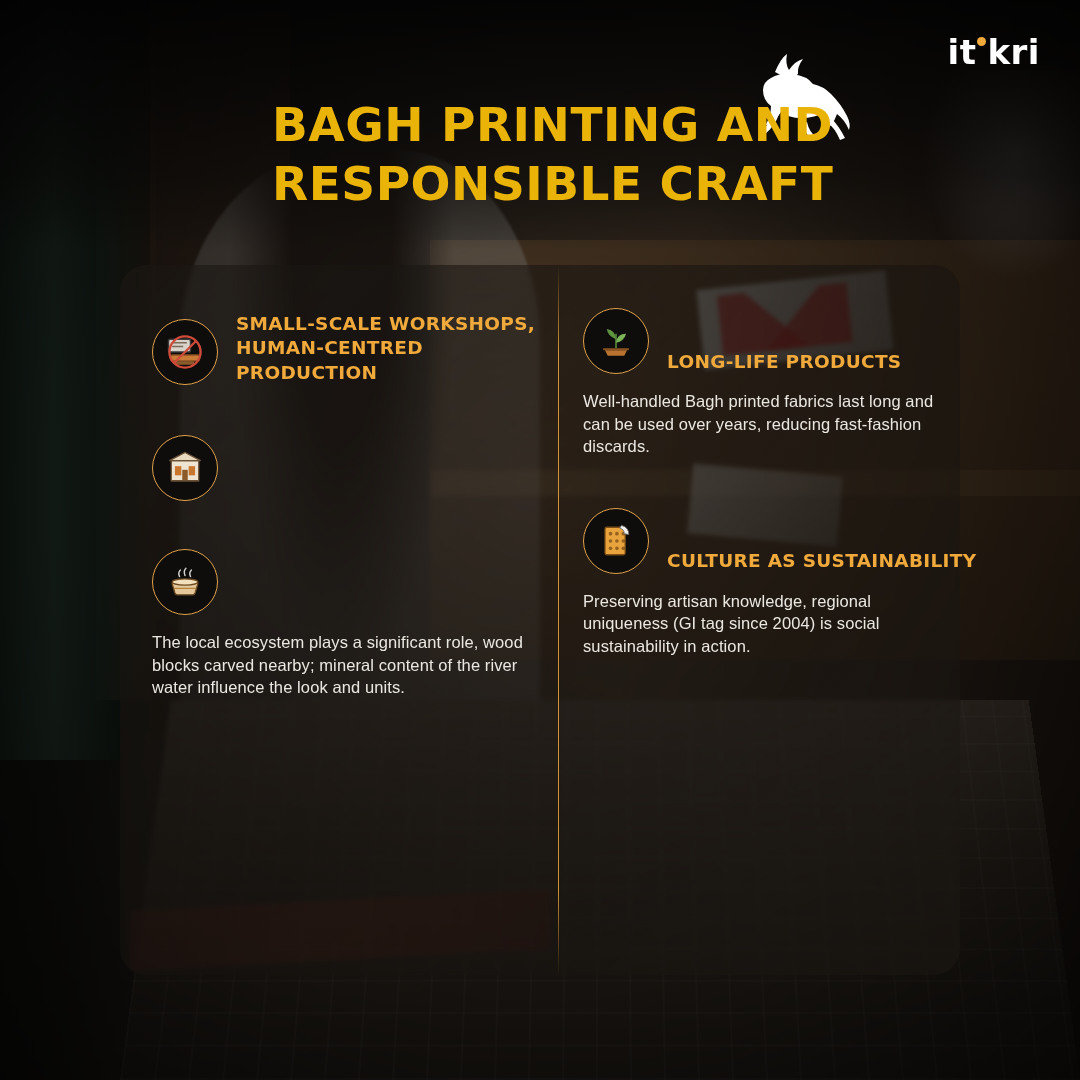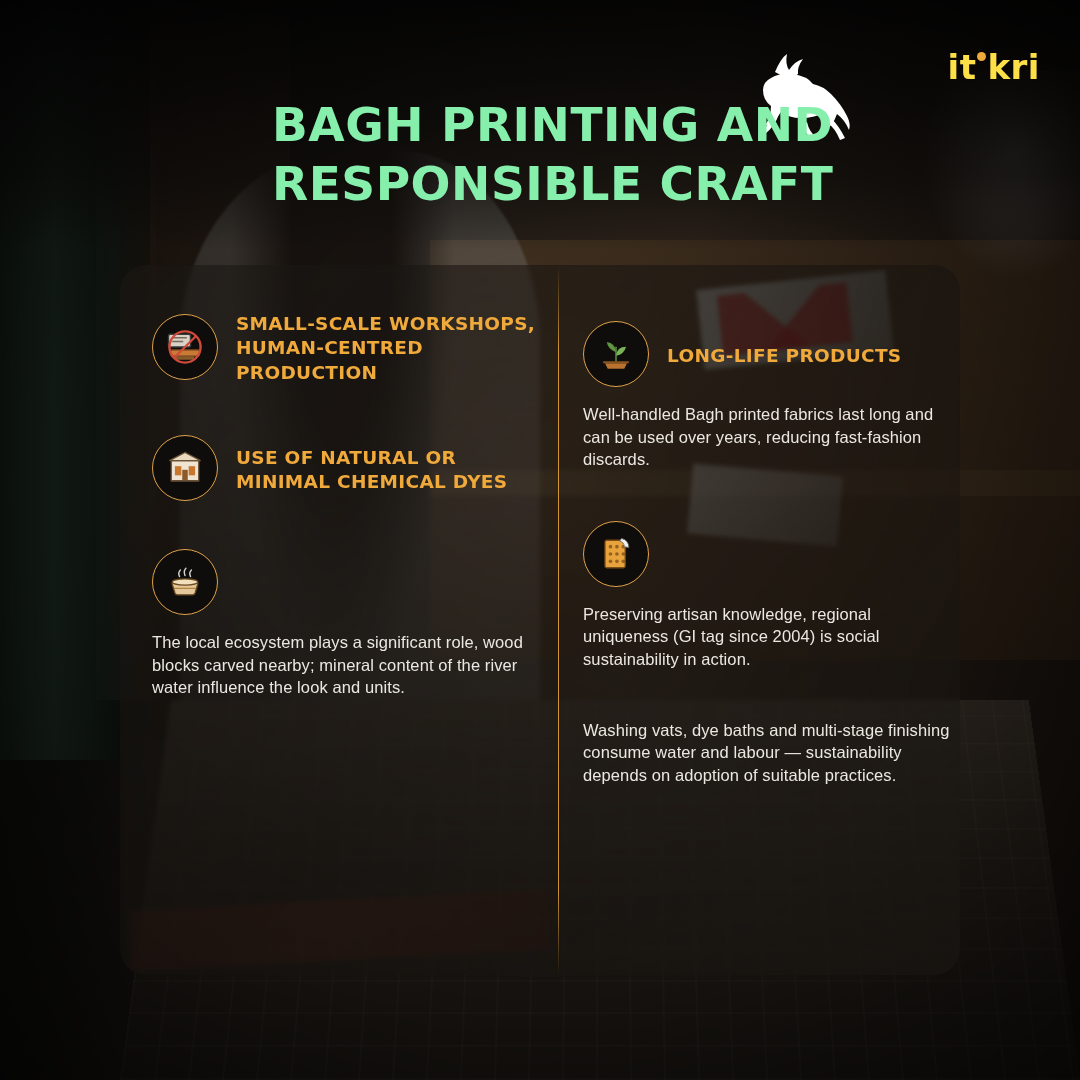--- a/index.html
+++ b/index.html
@@ -134,25 +134,25 @@
   .bg-darken {
     position: absolute;
     inset: 0;
     background:
       radial-gradient(ellipse at 50% 45%, rgba(0,0,0,.25) 0%, rgba(0,0,0,.62) 70%, rgba(0,0,0,.8) 100%);
   }
 
   
   .logo {
     position: absolute;
-    top: 47px; right: 40px;
+    top: 32px; right: 40px;
     font-size: 34px;
     font-weight: 700;
     letter-spacing: .5px;
-    color: #fde047;
+    color: #ffffff;
     font-family: "DejaVu Sans", sans-serif;
   }
   .logo .dot {
     display: inline-block;
     width: 9px; height: 9px;
     border-radius: 50%;
     background: #f0a93b;
     margin: 0 1px 18px 1px;
   }
 
@@ -161,21 +161,21 @@
     position: absolute;
     left: 745px; top: 52px;
     width: 115px; height: 95px;
   }
 
   
   .headline {
     position: absolute;
     left: 272px; top: 96px;
     width: 700px;
-    color: #86efac;
+    color: #eab308;
     font-family: "DejaVu Sans", sans-serif;
     font-weight: 700;
     font-size: 47px;
     line-height: 1.25;
     letter-spacing: .5px;
     text-transform: uppercase;
   }
 
   
   .panel {
@@ -191,28 +191,28 @@
     left: 558px; top: 265px;
     width: 1px; height: 710px;
     background: linear-gradient(180deg, rgba(240,169,59,0) 0%, rgba(240,169,59,.85) 12%, rgba(240,169,59,.85) 88%, rgba(240,169,59,0) 100%);
   }
 
   .col {
     position: absolute;
     width: 400px;
   }
   .col-left { left: 152px; top: 308px; }
-  .col-right { left: 583px; top: 321px; }
+  .col-right { left: 583px; top: 308px; }
 
   .item { margin-bottom: 50px; }
   .item.gap2 { margin-bottom: 48px; }
 
   .item-head {
     display: flex;
-    align-items: center;
+    align-items: flex-end;
     gap: 18px;
   }
   .badge {
     flex: 0 0 auto;
     width: 64px; height: 64px;
     border-radius: 50%;
     border: 1.6px solid #e0a24a;
     background: #0f0d0b;
     display: flex;
     align-items: center;
@@ -307,21 +307,20 @@
         <div class="badge">
           <svg viewBox="0 0 48 48" width="44" height="44">
             <rect x="9" y="16" width="30" height="22" fill="#efe4d2" stroke="#6b5237" stroke-width="1.4"></rect>
             <path d="M7 16 L24 7 L41 16 Z" fill="#e8d9bf" stroke="#6b5237" stroke-width="1.4"></path>
             <rect x="13" y="22" width="7" height="10" fill="#c9762f"></rect>
             <rect x="28" y="22" width="7" height="10" fill="#c9762f"></rect>
             <rect x="21" y="26" width="6" height="12" fill="#8a5a2a"></rect>
             <path d="M9 38h30" stroke="#6b5237" stroke-width="1.6"></path>
           </svg>
         </div>
-        <div class="item-title">USE OF NATURAL OR MINIMAL CHEMICAL DYES</div>
       </div>
     </div>
 
     <div class="item">
       <div class="item-head">
         <div class="badge">
           <svg viewBox="0 0 48 48" width="44" height="44">
             <path d="M12 24 h24 a2 2 0 0 1 2 2 l-3 10 a3 3 0 0 1 -3 2 H16 a3 3 0 0 1 -3 -2 l-3 -10 a2 2 0 0 1 2 -2z" fill="#e4c79a" stroke="#6b4a22" stroke-width="1.5"></path>
             <ellipse cx="24" cy="24" rx="14" ry="3.4" fill="#f2e0bd" stroke="#6b4a22" stroke-width="1.3"></ellipse>
             <path d="M18 18 q-2 -4 1 -7 M24 17 q-2 -5 1 -8 M30 18 q-2 -4 1 -7" fill="none" stroke="#d2d2d2" stroke-width="1.6" stroke-linecap="round"></path>
@@ -364,23 +363,23 @@
               <circle cx="18" cy="24" r="2"></circle>
                 <circle cx="25" cy="24" r="2"></circle>
                 <circle cx="32" cy="24" r="2"></circle>
               <circle cx="18" cy="32" r="2"></circle>
                 <circle cx="25" cy="32" r="2"></circle>
                 <circle cx="32" cy="32" r="2"></circle>
             </g>
             <path d="M30 7 q8 2 8 10 l-5 -1 q0 -5 -5 -6z" fill="#f2f0ec" stroke="#6d6d6d" stroke-width="1"></path>
           </svg>
         </div>
+        <div class="item-title">CULTURE AS SUSTAINABILITY</div>
       </div>
       <div class="item-body">Preserving artisan knowledge, regional uniqueness (GI tag since 2004) is social sustainability in action.</div>
     </div>
 
     <div class="item">
-      <div class="item-body">Washing vats, dye baths and multi-stage finishing consume water and labour — sustainability depends on adoption of suitable practices.</div>
     </div>
 
   </div>
 
 </div>
 
 </body></html>

